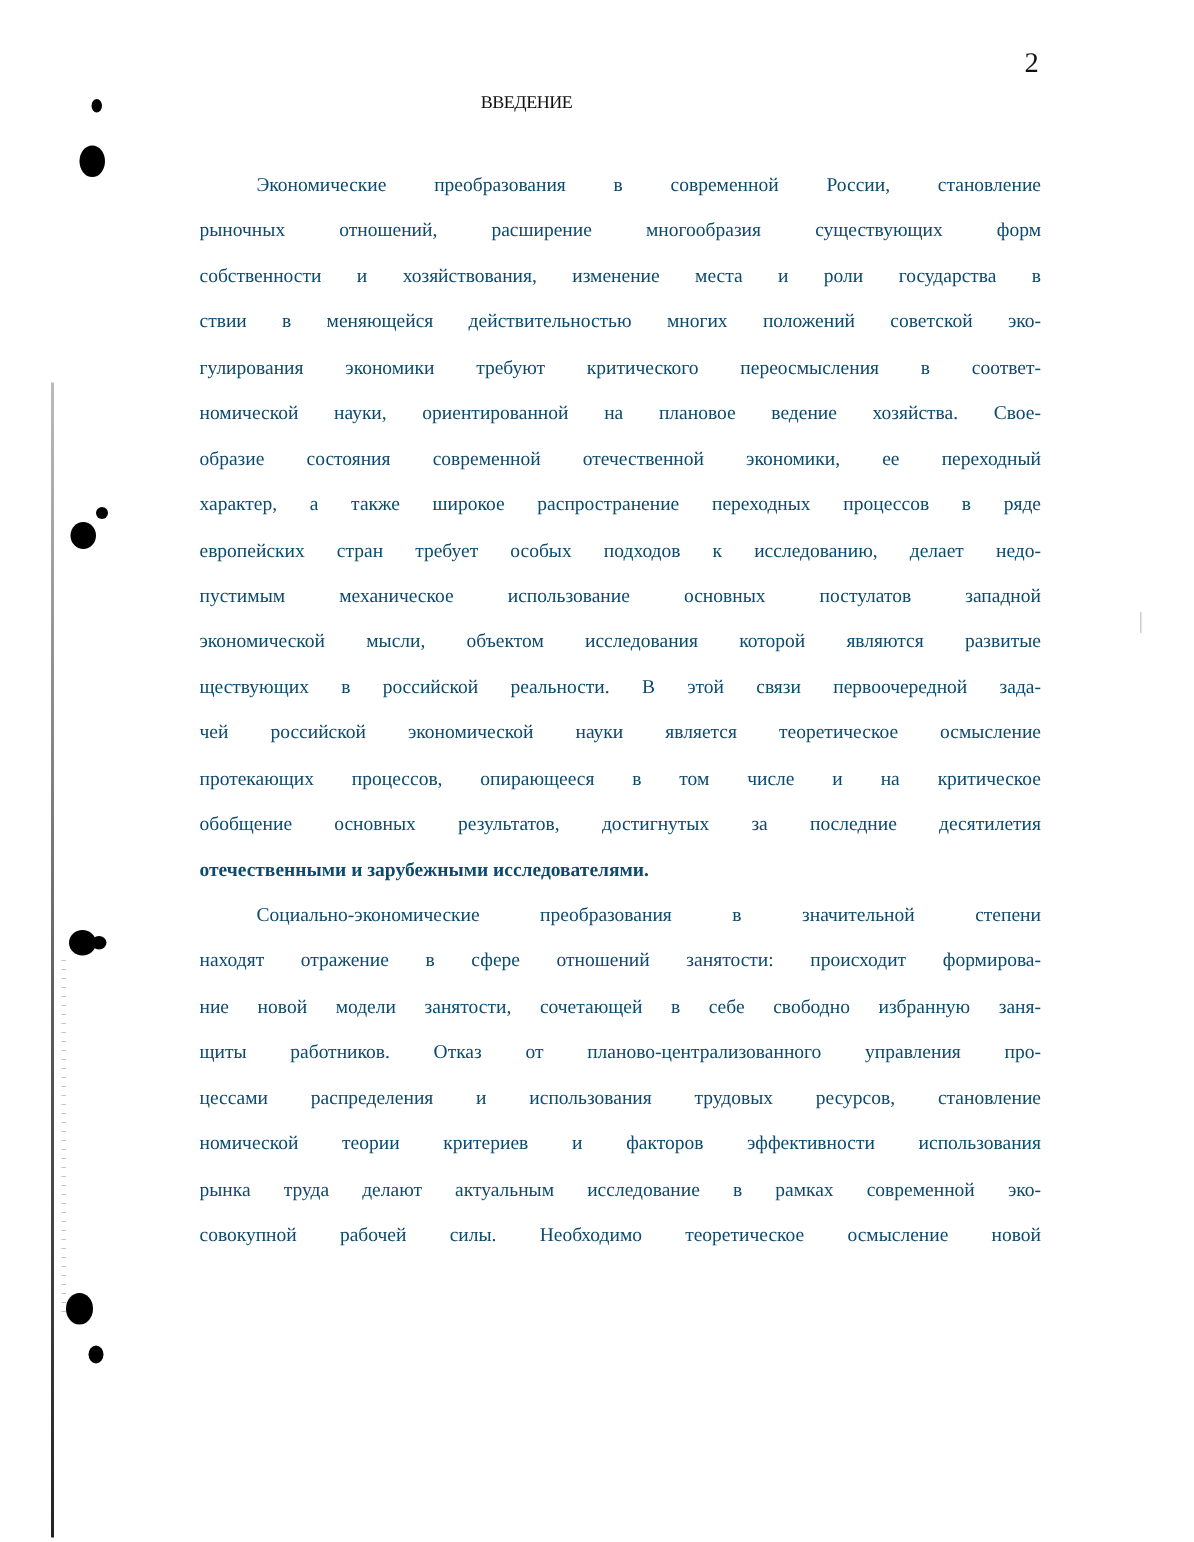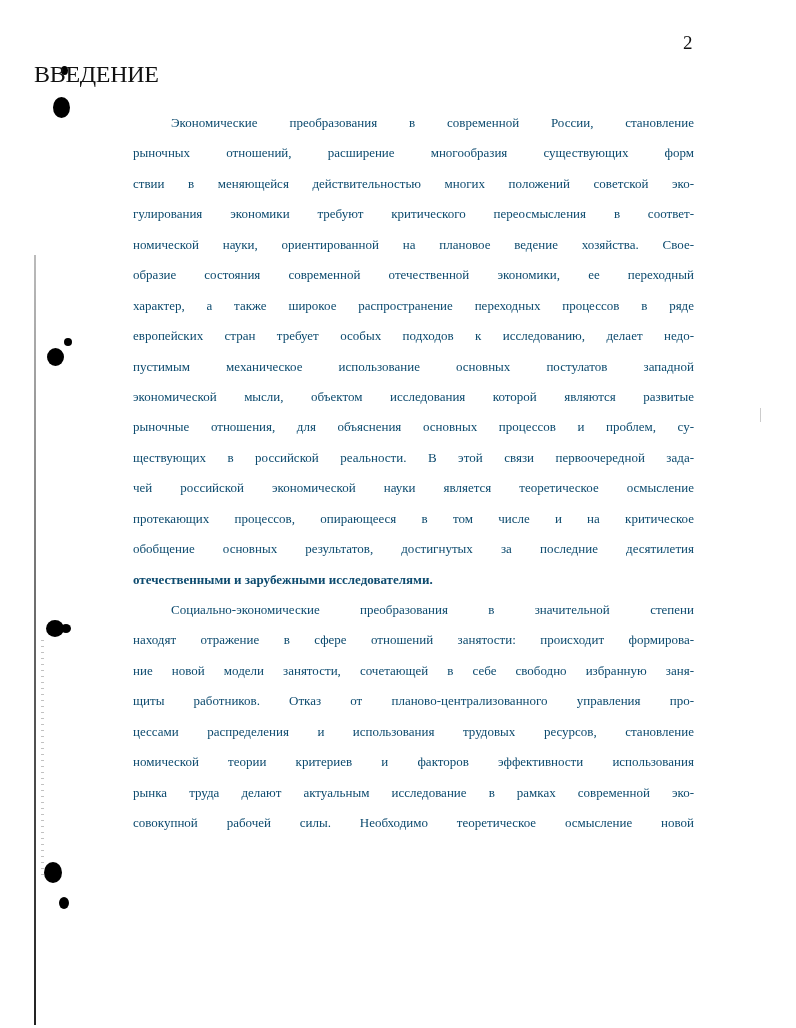--- a/index.html
+++ b/index.html
@@ -3,23 +3,23 @@
   <meta charset="utf-8">
   <style>
     html, body { margin: 0; padding: 0; background: #ffffff; }
     body { width: 796px; height: 1028px; position: relative; overflow: hidden; }
     .page { position: absolute; left: 0; top: 0; width: 796px; height: 1028px; background: #fff; }
     .page-number {
       position: absolute; left: 683px; top: 32px;
       font-family: "Liberation Serif", serif; font-size: 19px; color: #111;
     }
     .title {
-      position: absolute; left: 0; width: 668px; top: 61px; 
+      position: absolute; left: 0; width: 668px; top: 61px; text-align: center;
       padding-left: 34px; box-sizing: border-box;
-      font-family: "Liberation Serif", serif; font-size: 24px; color: #111;
+      font-family: "Liberation Serif", serif; font-size: 12px; color: #111;
       letter-spacing: -0.3px;
     }
     .body-text {
       position: absolute; left: 133px; top: 108px; width: 561px;
       font-family: "Liberation Serif", serif; font-size: 13px; color: #0c4a6e;
       line-height: 30.45px;
     }
     .line {
       display: block; height: 30.45px; white-space: nowrap;
       text-align: justify; text-align-last: justify;
@@ -56,29 +56,29 @@
   <div class="blob" style="left:44px;top:862px;width:18px;height:21px;"></div>
   <div class="blob" style="left:59px;top:897px;width:10px;height:12px;"></div>
 
   <div class="page-number">2</div>
   <div class="title">ВВЕДЕНИЕ</div>
 
   <div class="body-text">
     <div>
       <span class="line indent">Экономические преобразования в современной России, становление</span>
       <span class="line">рыночных отношений, расширение многообразия существующих форм</span>
+      <span class="line">собственности и хозяйствования, изменение места и роли государства в</span>
       <span class="line">ствии в меняющейся действительностью многих положений советской эко-</span>
       <span class="line">гулирования экономики требуют критического переосмысления в соответ-</span>
       <span class="line">номической науки, ориентированной на плановое ведение хозяйства. Свое-</span>
       <span class="line">образие состояния современной отечественной экономики, ее переходный</span>
       <span class="line">характер, а также широкое распространение переходных процессов в ряде</span>
       <span class="line">европейских стран требует особых подходов к исследованию, делает недо-</span>
       <span class="line">пустимым механическое использование основных постулатов западной</span>
       <span class="line">экономической мысли, объектом исследования которой являются развитые</span>
-      <span class="line">рыночные отношения, для объяснения основных процессов и проблем, су-</span>
       <span class="line">ществующих в российской реальности. В этой связи первоочередной зада-</span>
       <span class="line">чей российской экономической науки является теоретическое осмысление</span>
       <span class="line">протекающих процессов, опирающееся в том числе и на критическое</span>
       <span class="line">обобщение основных результатов, достигнутых за последние десятилетия</span>
       <span class="line last">отечественными и зарубежными исследователями.</span>
     </div>
     <div>
       <span class="line indent">Социально-экономические преобразования в значительной степени</span>
       <span class="line">находят отражение в сфере отношений занятости: происходит формирова-</span>
       <span class="line">ние новой модели занятости, сочетающей в себе свободно избранную заня-</span>

